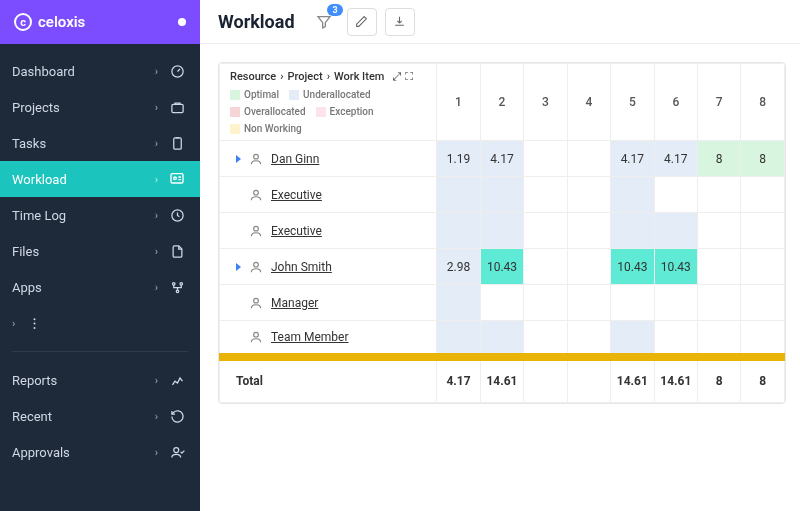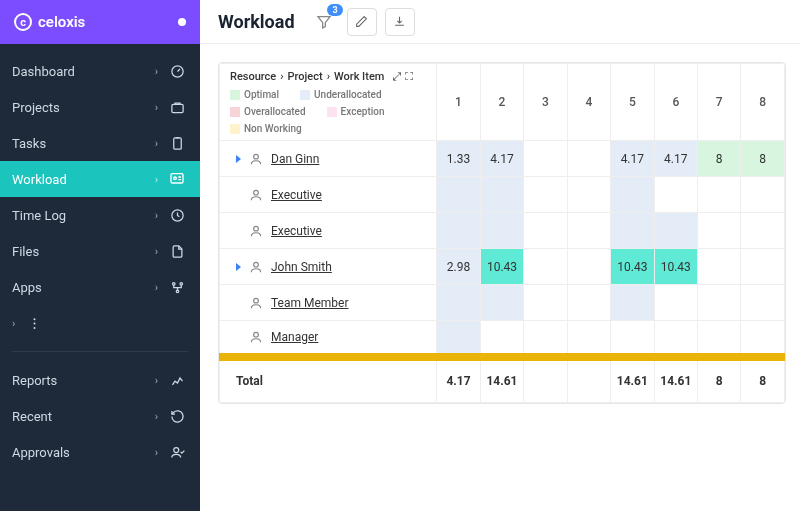--- a/index.html
+++ b/index.html
@@ -21,21 +21,21 @@
 .side-chev { font-size: 11px; opacity: .7; margin-right: 8px; }
 .side-ico { width: 22px; height: 22px; border-radius: 4px; display: flex; align-items: center; justify-content: center; font-size: 13px; }
 .side-sep { height: 1px; background: rgba(255,255,255,.08); margin: 10px 12px; }
 .content { flex: 1; padding: 18px 14px 0 18px; overflow: auto; }
 .tablewrap { border: 1px solid #e6e6e6; border-radius: 4px; overflow-x: auto; overflow-y: visible; }
 table { border-collapse: collapse; min-width: 100%; font-size: 12px; color: #333; table-layout: fixed; padding-left: 30px; }
 th, td { border: 1px solid #eee; }
 th { font-weight: 500; color: #555; height: 54px; text-align: center; width: 42px; }
 th.firstcol { text-align: left; padding: 6px 10px; vertical-align: top; width: 210px; }
 .crumb { font-size: 11px; color: #333; display: flex; align-items: center; gap: 4px; }
-.legend { display: flex; flex-wrap: wrap; gap: 6px 21px; margin-top: 6px; }
+.legend { display: flex; flex-wrap: wrap; gap: 6px 10px; margin-top: 6px; }
 .leg { display: flex; align-items: center; gap: 4px; font-size: 10px; color: #777; }
 .sw { width: 10px; height: 10px; }
 td { height: 36px; text-align: center; width: 42px; }
 td.namecell { text-align: left; padding: 0 8px 0 16px; width: 210px; }
 .namecell-inner { display: flex; align-items: center; gap: 8px; text-decoration: underline; }
 .tri { width: 0; height: 0; border-top: 4px solid transparent; border-bottom: 4px solid transparent; border-left: 5px solid #3b82f6; }
 .person-ico { color: #888; font-size: 13px; }
 tr.totalrow td { font-weight: 700; height: 46px; border-top: 8px solid #eab308;}
 .c-blue { background: #e3ecf7; }
 .c-green { background: #d7f5df; }
@@ -244,21 +244,21 @@
     <span class="tri"></span>
     <span class="person-ico">
                     <svg width="14" height="14" viewBox="0 0 24 24" fill="none" stroke="currentColor" stroke-width="2">
                       <circle cx="12" cy="8" r="4"></circle>
                       <path d="M4 21c0-4 4-6 8-6s8 2 8 6"></path>
                     </svg>
                   </span>
     <span>Dan Ginn</span>
   </div>
               </td>
-              <td class="c-blue">1.33</td>
+              <td class="c-blue">1.19</td>
               <td class="c-blue">4.17</td>
               <td></td>
               <td></td>
               <td class="c-blue">4.17</td>
               <td class="c-blue">4.17</td>
               <td class="c-green">8</td>
               <td class="c-green">8</td>
             </tr>
             <tr>
               <td class="namecell">
@@ -329,50 +329,50 @@
             <tr>
               <td class="namecell">
                 <div class="namecell-inner">
     <span style="width:5px"></span>
     <span class="person-ico">
                     <svg width="14" height="14" viewBox="0 0 24 24" fill="none" stroke="currentColor" stroke-width="2">
                       <circle cx="12" cy="8" r="4"></circle>
                       <path d="M4 21c0-4 4-6 8-6s8 2 8 6"></path>
                     </svg>
                   </span>
+    <span>Manager</span>
+  </div>
+              </td>
+              <td class="c-blue"></td>
+              <td></td>
+              <td></td>
+              <td></td>
+              <td></td>
+              <td></td>
+              <td></td>
+              <td></td>
+            </tr>
+            <tr>
+              <td class="namecell">
+                <div class="namecell-inner">
+    <span style="width:5px"></span>
+    <span class="person-ico">
+                    <svg width="14" height="14" viewBox="0 0 24 24" fill="none" stroke="currentColor" stroke-width="2">
+                      <circle cx="12" cy="8" r="4"></circle>
+                      <path d="M4 21c0-4 4-6 8-6s8 2 8 6"></path>
+                    </svg>
+                  </span>
     <span>Team Member</span>
   </div>
               </td>
               <td class="c-blue"></td>
               <td class="c-blue"></td>
               <td></td>
               <td></td>
               <td class="c-blue"></td>
-              <td></td>
-              <td></td>
-              <td></td>
-            </tr>
-            <tr>
-              <td class="namecell">
-                <div class="namecell-inner">
-    <span style="width:5px"></span>
-    <span class="person-ico">
-                    <svg width="14" height="14" viewBox="0 0 24 24" fill="none" stroke="currentColor" stroke-width="2">
-                      <circle cx="12" cy="8" r="4"></circle>
-                      <path d="M4 21c0-4 4-6 8-6s8 2 8 6"></path>
-                    </svg>
-                  </span>
-    <span>Manager</span>
-  </div>
-              </td>
-              <td class="c-blue"></td>
-              <td></td>
-              <td></td>
-              <td></td>
-              <td></td>
               <td></td>
               <td></td>
               <td></td>
             </tr>
             <tr class="totalrow">
               <td class="namecell">Total</td>
               <td>4.17</td>
               <td>14.61</td>
               <td></td>
               <td></td>

